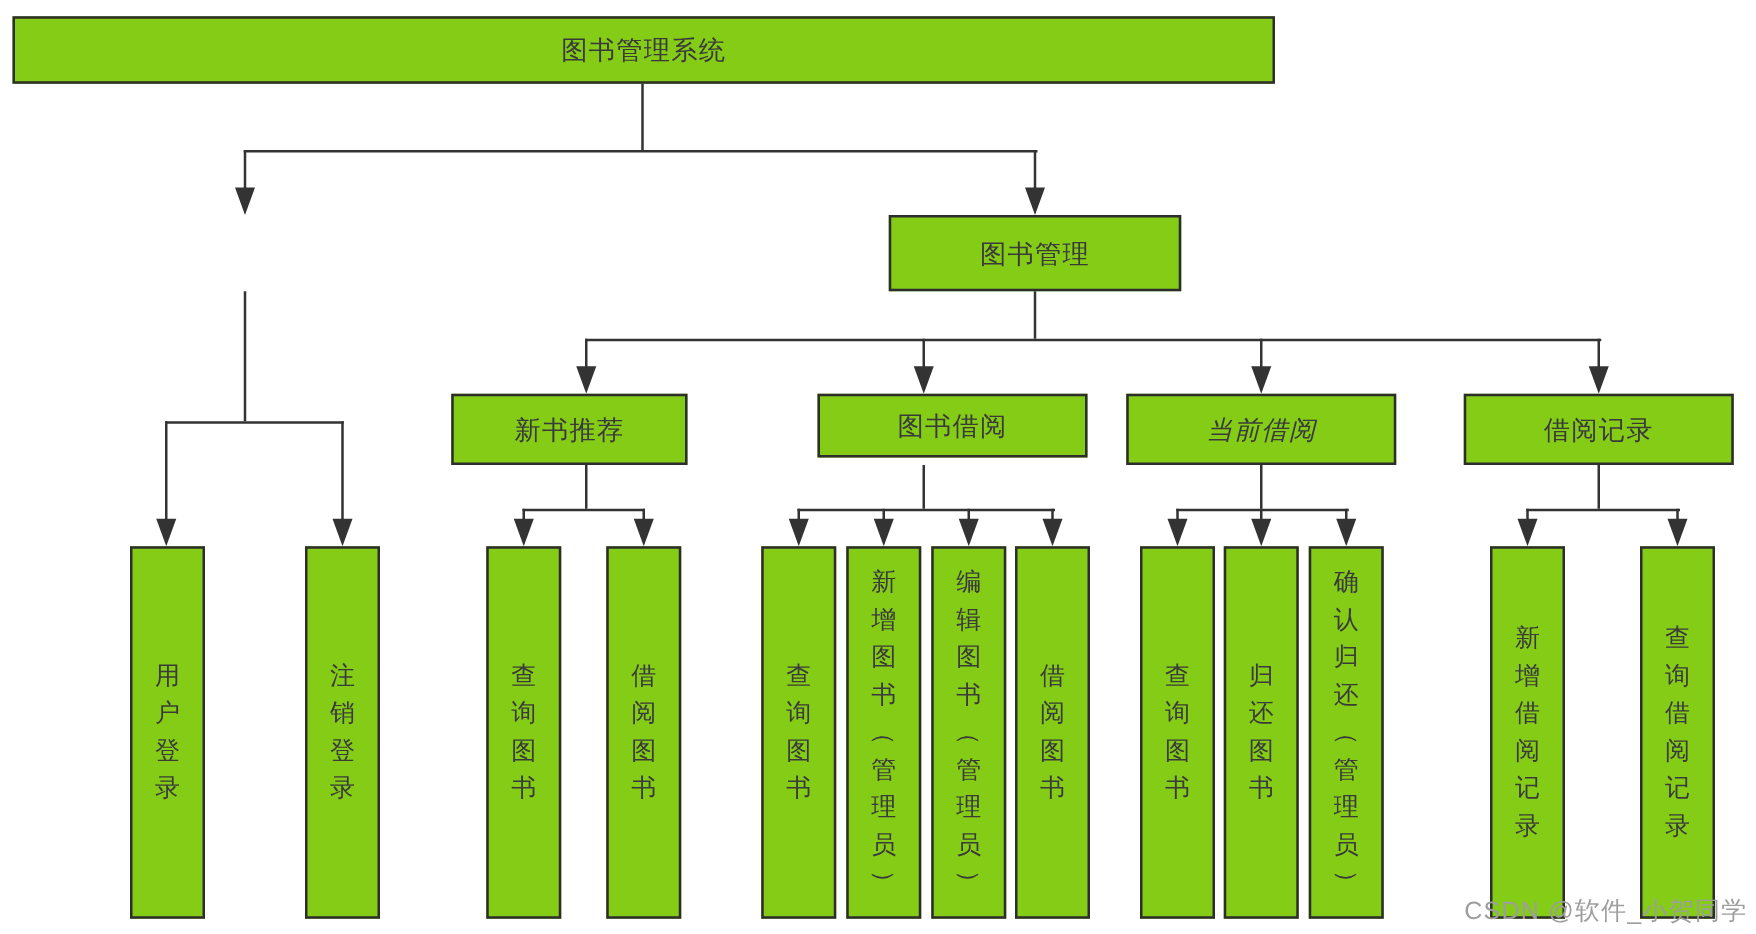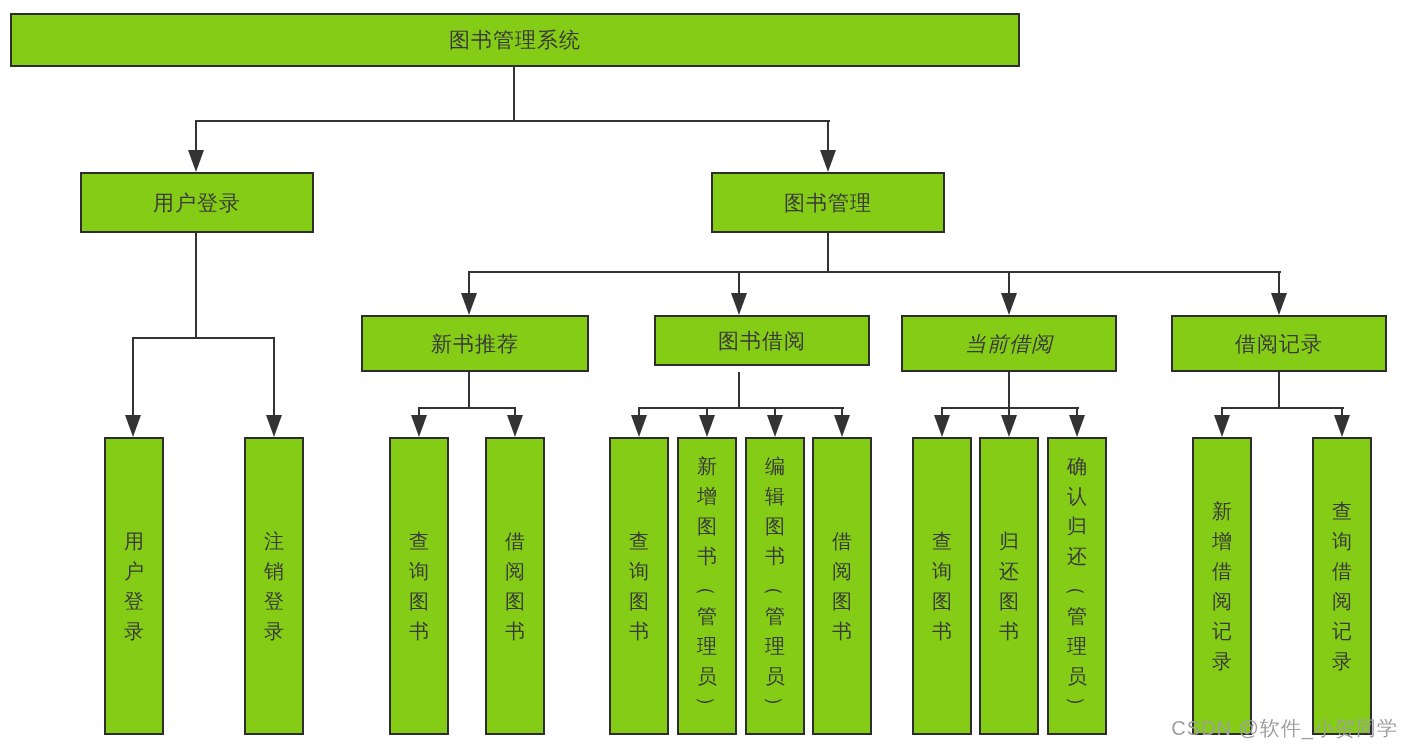--- a/index.html
+++ b/index.html
@@ -66,23 +66,20 @@
     <span>图书管理系统</span>
   </div>
 
   <div class="vline" style="left:513px; top:67px; height:53px;"></div>
   <div class="hline" style="left:195px; top:120px; width:635px;"></div>
   <div class="vline" style="left:195px; top:120px; height:32px;"></div>
   <div class="arrow" style="left:188px; top:150px;"></div>
   <div class="vline" style="left:827px; top:120px; height:32px;"></div>
   <div class="arrow" style="left:820px; top:150px;"></div>
 
-  <div class="box" style="left:80px; top:172px; width:234px; height:61px;">
-    <span>用户登录</span>
-  </div>
   <div class="box" style="left:711px; top:172px; width:234px; height:61px;">
     <span>图书管理</span>
   </div>
 
   <div class="vline" style="left:195px; top:233px; height:104px;"></div>
   <div class="hline" style="left:132px; top:337px; width:143px;"></div>
   <div class="vline" style="left:132px; top:337px; height:80px;"></div>
   <div class="arrow" style="left:125px; top:415px;"></div>
   <div class="vline" style="left:273px; top:337px; height:80px;"></div>
   <div class="arrow" style="left:266px; top:415px;"></div>
@@ -91,21 +88,21 @@
   <div class="hline" style="left:468px; top:271px; width:813px;"></div>
   <div class="vline" style="left:468px; top:271px; height:24px;"></div>
   <div class="arrow" style="left:461px; top:293px;"></div>
   <div class="vline" style="left:738px; top:271px; height:24px;"></div>
   <div class="arrow" style="left:731px; top:293px;"></div>
   <div class="vline" style="left:1008px; top:271px; height:24px;"></div>
   <div class="arrow" style="left:1001px; top:293px;"></div>
   <div class="vline" style="left:1278px; top:271px; height:24px;"></div>
   <div class="arrow" style="left:1271px; top:293px;"></div>
 
-  <div class="box" style="left:361px; top:315px; width:228px; height:57px;">
+  <div class="box" style="left:361px; top:315px; width:189px; height:57px;">
     <span>新书推荐</span>
   </div>
   <div class="box" style="left:654px; top:315px; width:216px; height:51px;">
     <span>图书借阅</span>
   </div>
   <div class="box" style="left:901px; top:315px; width:216px; height:57px;font-style:italic;">
     <span>当前借阅</span>
   </div>
   <div class="box" style="left:1171px; top:315px; width:216px; height:57px;">
     <span>借阅记录</span>

